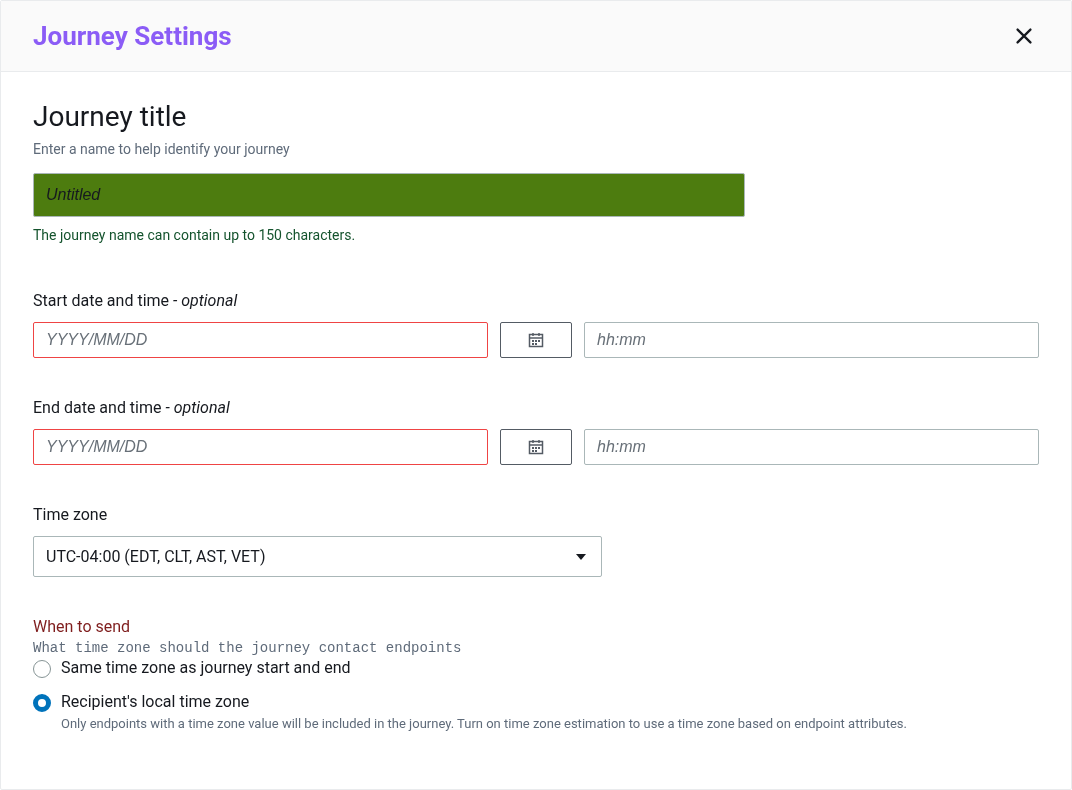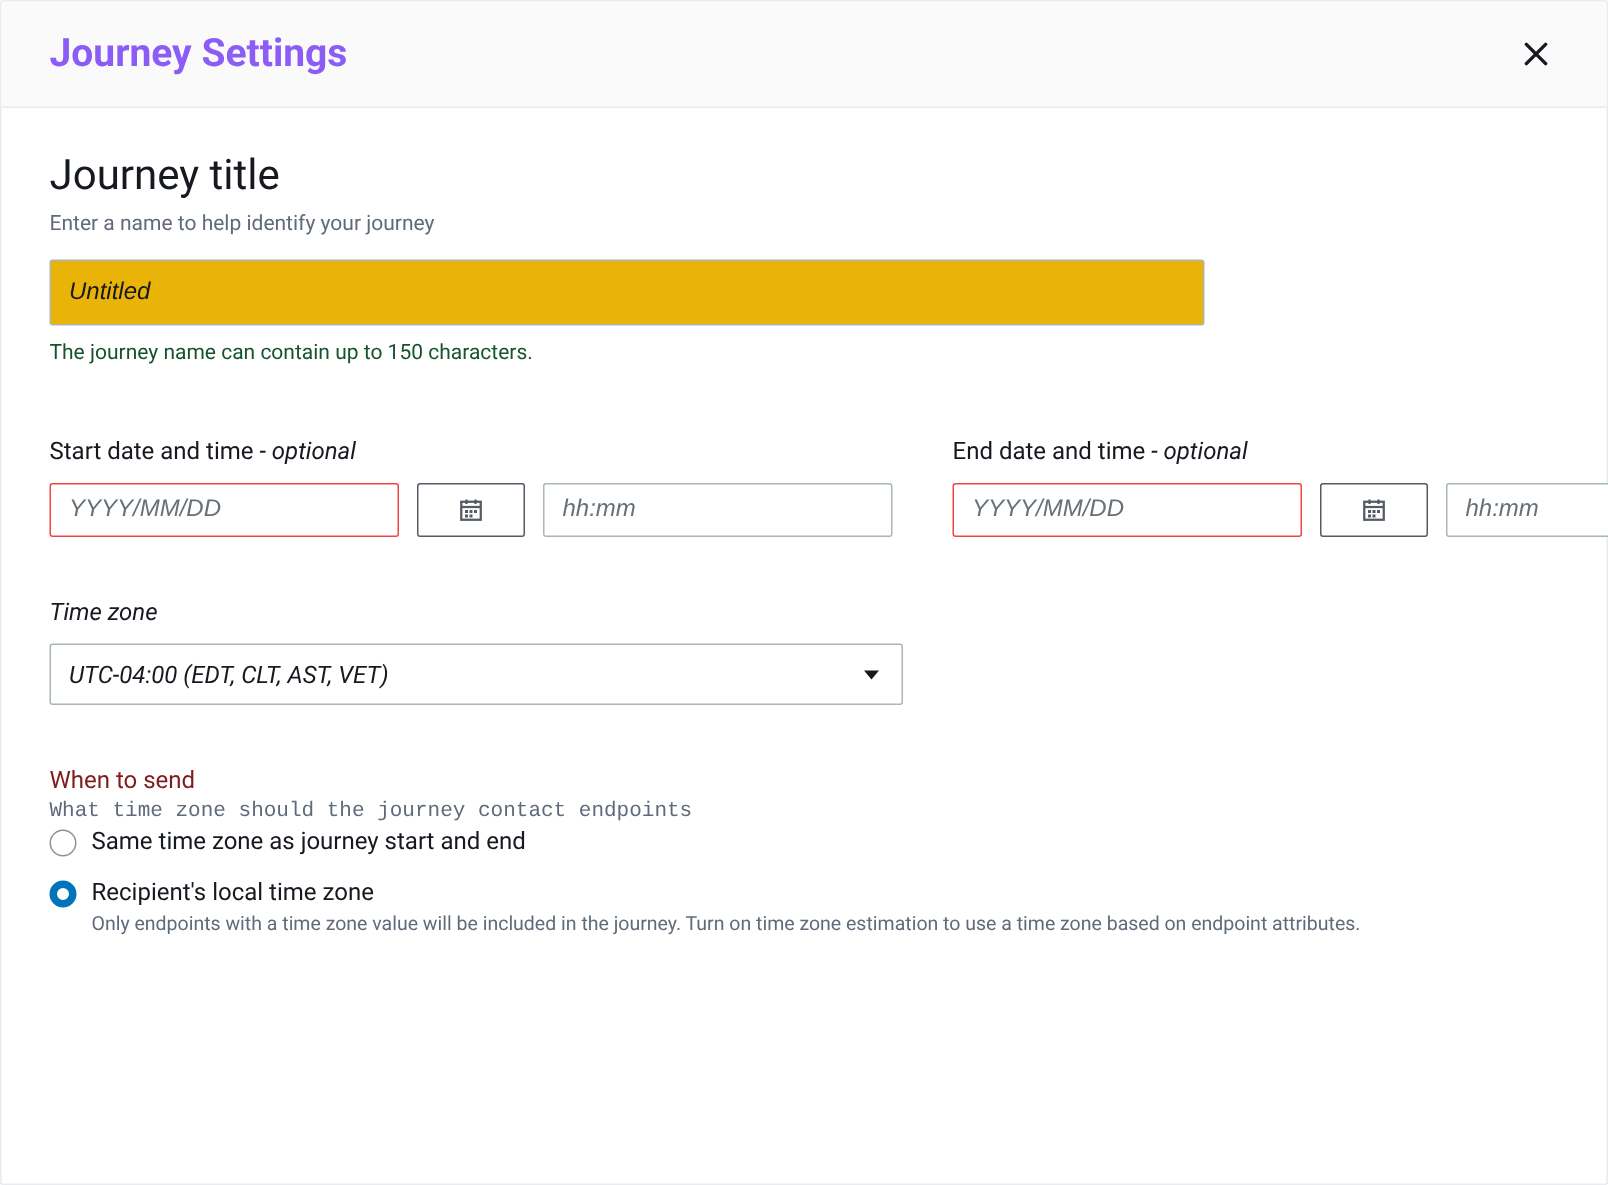--- a/index.html
+++ b/index.html
@@ -69,47 +69,48 @@
       margin-bottom: 8px;
     }
     
     .section-subtitle {
       font-size: 14px;
       color: #5f6b7a;
       margin-bottom: 16px;
     }
     
     .text-input {
-      width: 770px;
+      width: 712px;
       max-width: 100%;
       padding: 12px 12px;
       font-size: 16px;
       font-style: italic;
       color: #16191f;
       border: 1px solid #aab7b8;
       border-radius: 2px;
-      background: #eab308;
+      background: #4d7c0f;
       outline: none;
     }
     
     .text-input::placeholder {
       color: #687078;
       font-style: italic;
     }
     
     .helper-text {
       font-size: 14px;
       color: #14532d;
       margin-top: 10px;
     }
     
     .schedule-row {
       display: flex;
       gap: 40px;
       margin-bottom: 40px;
+      flex-direction: column;
     }
     
     .schedule-col {
       flex: 1;
     }
     
     .field-label {
       font-size: 16px;
       font-weight: 400;
       color: #16191f;
@@ -170,21 +171,20 @@
       outline: none;
     }
     
     .time-input::placeholder {
       color: #687078;
       font-style: italic;
     }
     
     .timezone-group {
       margin-bottom: 40px;
-      font-style: italic;
     }
     
     .select-wrapper {
       position: relative;
       width: 569px;
     }
     
     .select-input {
       width: 100%;
       padding: 10px 40px 10px 12px;

